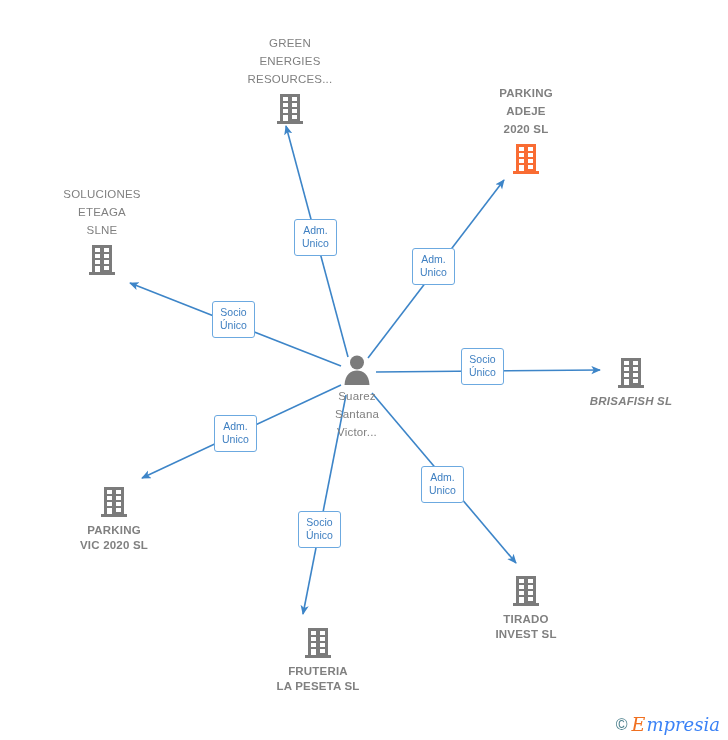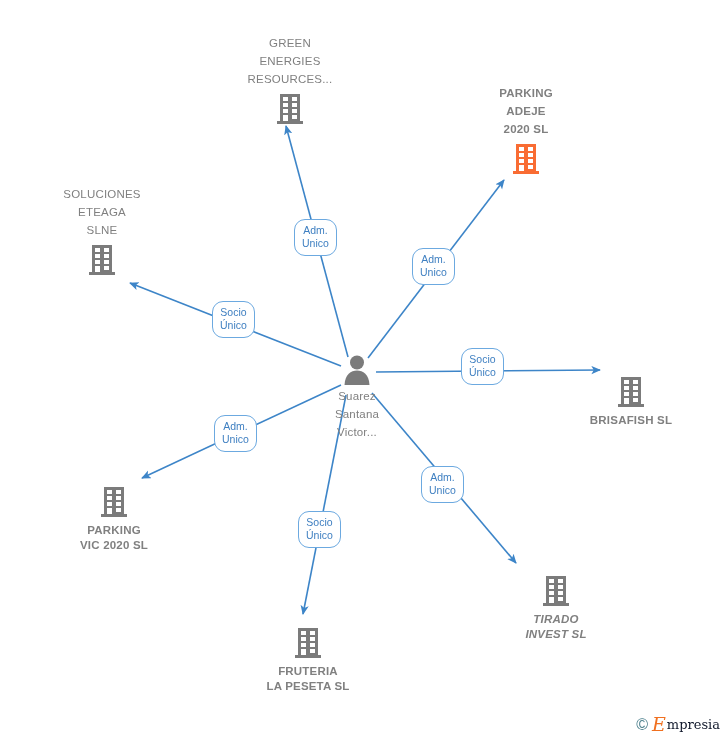--- a/index.html
+++ b/index.html
@@ -42,21 +42,21 @@
     font-weight: bold;
   }
   .icon-wrap {
     display: block;
     height: 34px;
     line-height: 0;
   }
   .edge-label {
     position: absolute;
     border: 1px solid #6ca9e0;
-    border-radius: 11px;
+    border-radius: 3px;
     background: #ffffff;
     color: #3e7fc1;
     font-size: 10.5px;
     line-height: 13px;
     padding: 4px 7px 5px 7px;
     text-align: center;
     white-space: pre-line;
     box-sizing: border-box;
   }
   #watermark {
@@ -74,22 +74,23 @@
   }
   .wm-e {
     font-family: "DejaVu Serif", serif;
     font-style: italic;
     font-size: 19px;
     color: #f07020;
     line-height: 1;
   }
   .wm-word {
     font-family: "DejaVu Serif", serif;
-    font-size: 13px;
-    color: #0f172a;
+    font-style: italic;
+    font-size: 18px;
+    color: #3b82f6;
     line-height: 1;
     margin-left: -3px;
   }
 </style>
 </head>
 <body>
 
 <div id="canvas">
 
   <svg id="graph-svg" viewBox="0 0 728 740" xmlns="http://www.w3.org/2000/svg">
@@ -174,21 +175,21 @@
         <rect x="19" y="12" width="5" height="4" fill="#ffffff"></rect>
         <rect x="10" y="18" width="5" height="4" fill="#ffffff"></rect>
         <rect x="19" y="18" width="5" height="4" fill="#ffffff"></rect>
         <rect x="10" y="24" width="5" height="6" fill="#ffffff"></rect>
         <rect x="19" y="24" width="5" height="4" fill="#ffffff"></rect>
         <rect x="4" y="30" width="26" height="3" fill="#7b7b7b"></rect>
       </svg>
     </span>
   </div>
 
-  <div class="node" style="left:631px; top:374px;">
+  <div class="node" style="left:631px; top:355px;font-style:italic;">
     <span class="icon-wrap">
       <svg width="34" height="34" viewBox="0 0 34 34" xmlns="http://www.w3.org/2000/svg">
         <rect x="7" y="3" width="20" height="27" fill="#7b7b7b"></rect>
         <rect x="10" y="6" width="5" height="4" fill="#ffffff"></rect>
         <rect x="19" y="6" width="5" height="4" fill="#ffffff"></rect>
         <rect x="10" y="12" width="5" height="4" fill="#ffffff"></rect>
         <rect x="19" y="12" width="5" height="4" fill="#ffffff"></rect>
         <rect x="10" y="18" width="5" height="4" fill="#ffffff"></rect>
         <rect x="19" y="18" width="5" height="4" fill="#ffffff"></rect>
         <rect x="10" y="24" width="5" height="6" fill="#ffffff"></rect>
@@ -211,40 +212,40 @@
         <rect x="19" y="18" width="5" height="4" fill="#ffffff"></rect>
         <rect x="10" y="24" width="5" height="6" fill="#ffffff"></rect>
         <rect x="19" y="24" width="5" height="4" fill="#ffffff"></rect>
         <rect x="4" y="30" width="26" height="3" fill="#7b7b7b"></rect>
       </svg>
     </span>
     <span class="node-label bold" style="display:block; margin-top:5px;">PARKING
 VIC 2020  SL</span>
   </div>
 
-  <div class="node" style="left:308px; top:625px;">
+  <div class="node" style="left:318px; top:625px;">
     <span class="icon-wrap">
       <svg width="34" height="34" viewBox="0 0 34 34" xmlns="http://www.w3.org/2000/svg">
         <rect x="7" y="3" width="20" height="27" fill="#7b7b7b"></rect>
         <rect x="10" y="6" width="5" height="4" fill="#ffffff"></rect>
         <rect x="19" y="6" width="5" height="4" fill="#ffffff"></rect>
         <rect x="10" y="12" width="5" height="4" fill="#ffffff"></rect>
         <rect x="19" y="12" width="5" height="4" fill="#ffffff"></rect>
         <rect x="10" y="18" width="5" height="4" fill="#ffffff"></rect>
         <rect x="19" y="18" width="5" height="4" fill="#ffffff"></rect>
         <rect x="10" y="24" width="5" height="6" fill="#ffffff"></rect>
         <rect x="19" y="24" width="5" height="4" fill="#ffffff"></rect>
         <rect x="4" y="30" width="26" height="3" fill="#7b7b7b"></rect>
       </svg>
     </span>
     <span class="node-label bold" style="display:block; margin-top:5px;">FRUTERIA
 LA PESETA SL</span>
   </div>
 
-  <div class="node" style="left:556px; top:573px;font-style:italic;">
+  <div class="node" style="left:526px; top:573px;">
     <span class="icon-wrap">
       <svg width="34" height="34" viewBox="0 0 34 34" xmlns="http://www.w3.org/2000/svg">
         <rect x="7" y="3" width="20" height="27" fill="#7b7b7b"></rect>
         <rect x="10" y="6" width="5" height="4" fill="#ffffff"></rect>
         <rect x="19" y="6" width="5" height="4" fill="#ffffff"></rect>
         <rect x="10" y="12" width="5" height="4" fill="#ffffff"></rect>
         <rect x="19" y="12" width="5" height="4" fill="#ffffff"></rect>
         <rect x="10" y="18" width="5" height="4" fill="#ffffff"></rect>
         <rect x="19" y="18" width="5" height="4" fill="#ffffff"></rect>
         <rect x="10" y="24" width="5" height="6" fill="#ffffff"></rect>

